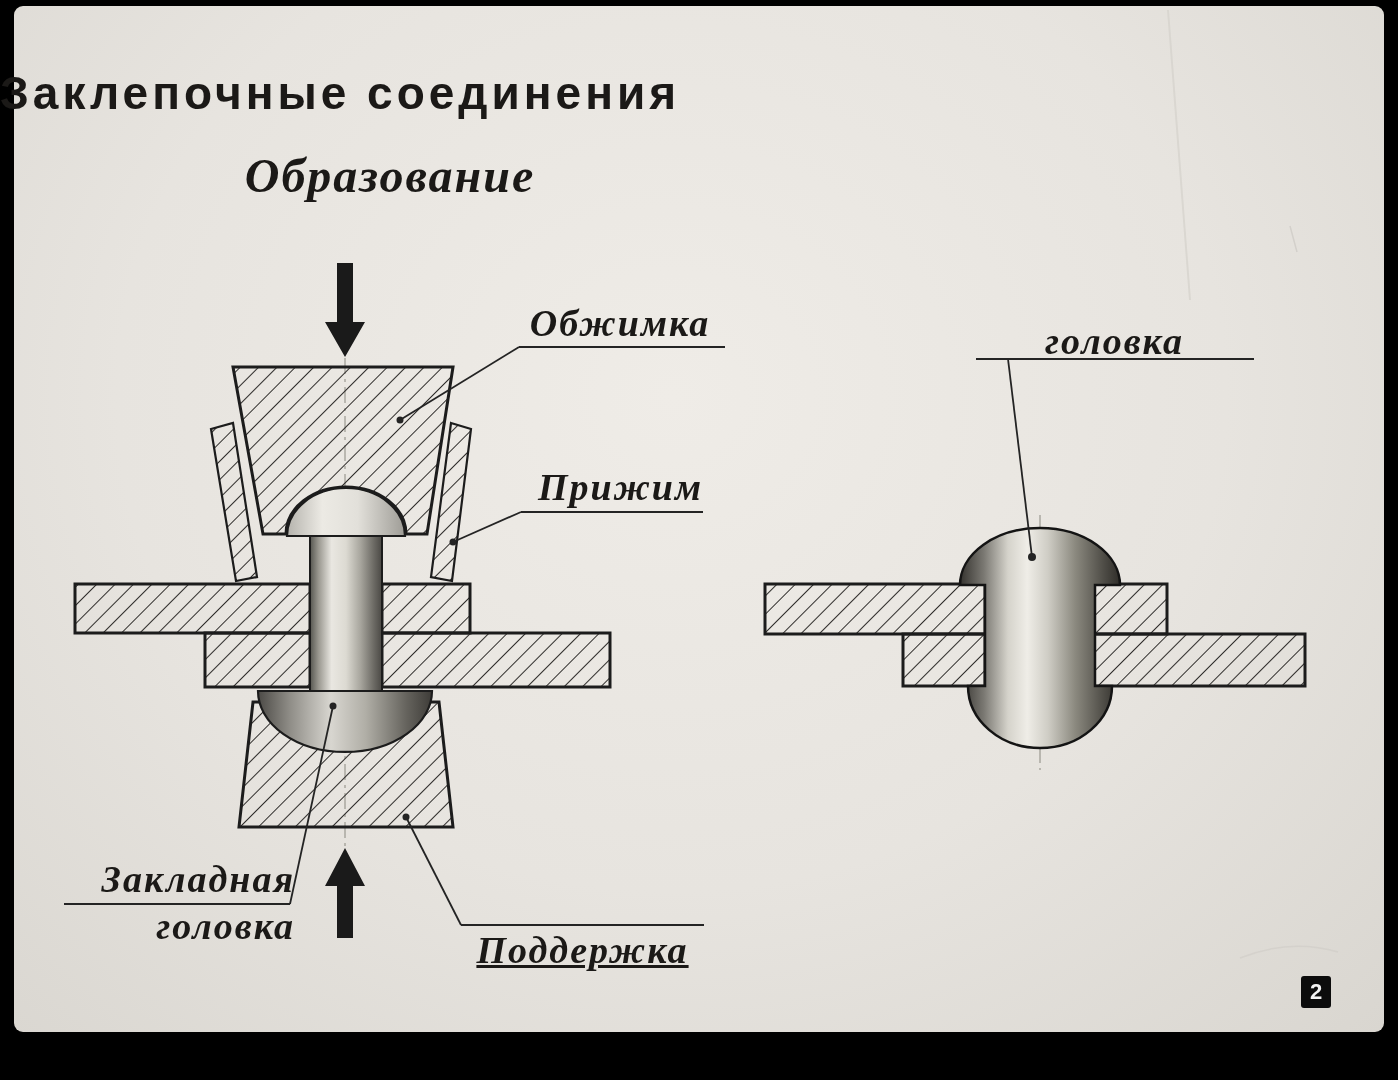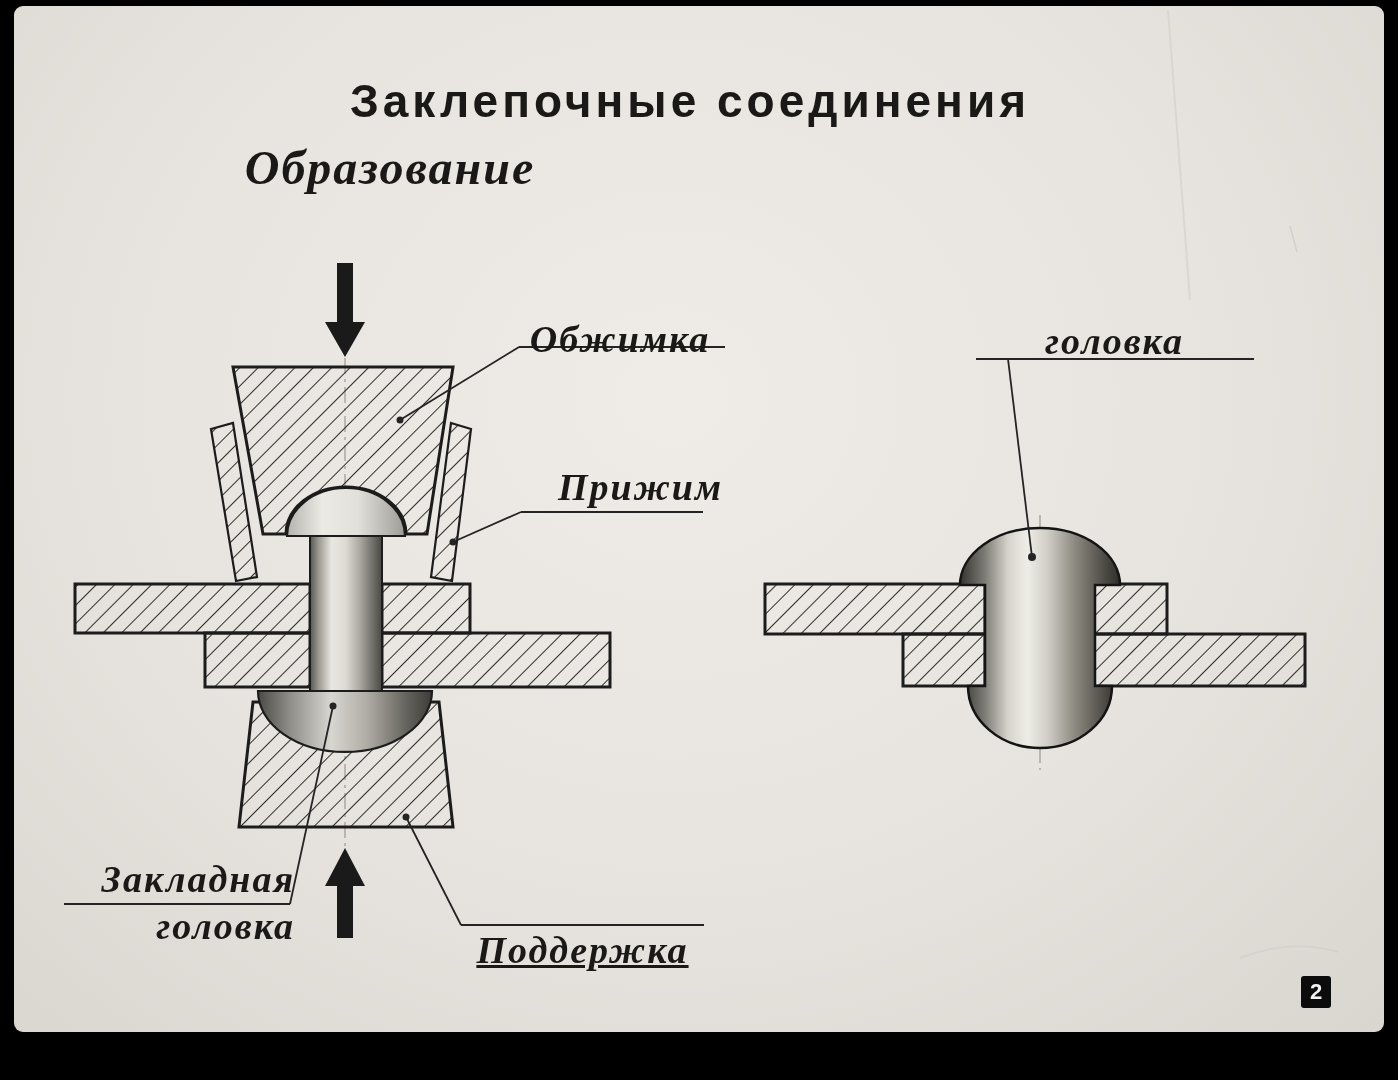--- a/index.html
+++ b/index.html
@@ -13,25 +13,23 @@
   .slide {
     position:absolute; left:14px; top:6px; width:1370px; height:1026px;
     background: radial-gradient(ellipse at 48% 38%, #efece7 0%, #e7e4df 55%, #d9d6d0 100%);
     border-radius:9px;
   }
   svg.diagram { position:absolute; left:0; top:0; width:1398px; height:1080px; }
   .txt { position:absolute; color:#1b1917; }
   .title {
     font-family:"Liberation Sans", sans-serif;
     font-weight:700; font-size:46px; letter-spacing:4px;
-    text-align:center;
-    margin-top:8px;
   }
   .serif-i { font-style:italic; font-weight:700; font-family:"Liberation Serif", serif; }
-  .subtitle { font-size:48px; letter-spacing:2px; text-align:center; line-height:55px; }
+  .subtitle { font-size:48px; letter-spacing:2px; text-align:center; line-height:55px;margin-top:8px; }
   .lbl { font-size:38px; letter-spacing:2px; text-align:center; line-height:42px; }
   .page-badge {
     position:absolute; left:1301px; top:976px; width:30px; height:32px;
     background:#0c0c0c; color:#f2f2f2;
     font-family:"Liberation Sans", sans-serif; font-weight:700; font-size:22px;
     display:flex; align-items:center; justify-content:center;
     border-radius:3px;
   }
 </style>
 </head>
@@ -140,23 +138,23 @@
     <circle cx="1032" cy="557" r="4" fill="#242424"></circle>
   </g>
 </svg>
 
 <div class="txt title" style="left:0; top:66px; width:1380px;">Заклепочные соединения</div>
 
 <div class="txt serif-i subtitle" style="left:85px; top:140px; width:610px;">
   <div>Образование</div>
 </div>
 
-<div class="txt serif-i lbl" style="left:515px; top:318px; width:210px;">Обжимка</div>
+<div class="txt serif-i lbl" style="left:515px; top:302px; width:210px;">Обжимка</div>
 
-<div class="txt serif-i lbl" style="left:548px; top:466px; width:185px;">Прижим</div>
+<div class="txt serif-i lbl" style="left:528px; top:466px; width:185px;">Прижим</div>
 
 <div class="txt serif-i lbl" style="left:972px; top:316px; width:285px;">
   <div style="margin-top:4px;">головка</div>
 </div>
 
 <div class="txt serif-i lbl" style="left:60px; top:858px; width:235px;text-align:right;">
   <div>Закладная</div>
   <div style="margin-top:5px;">головка</div>
 </div>
 

